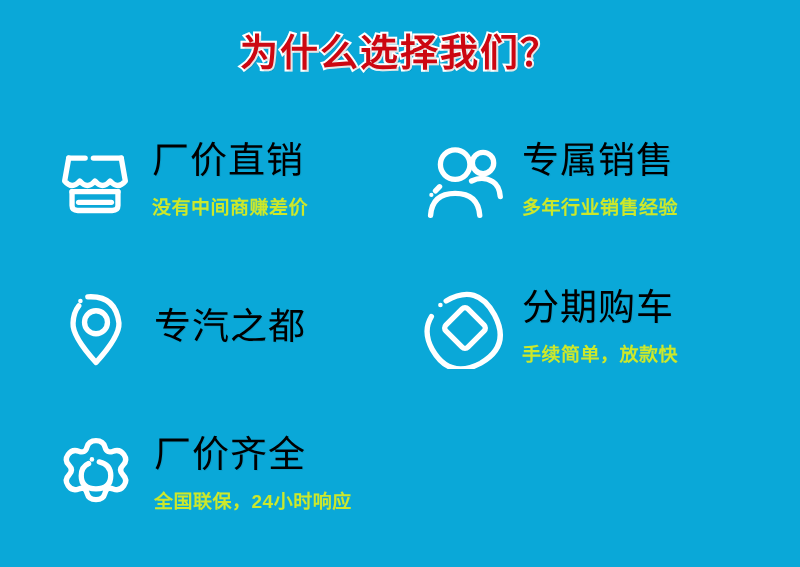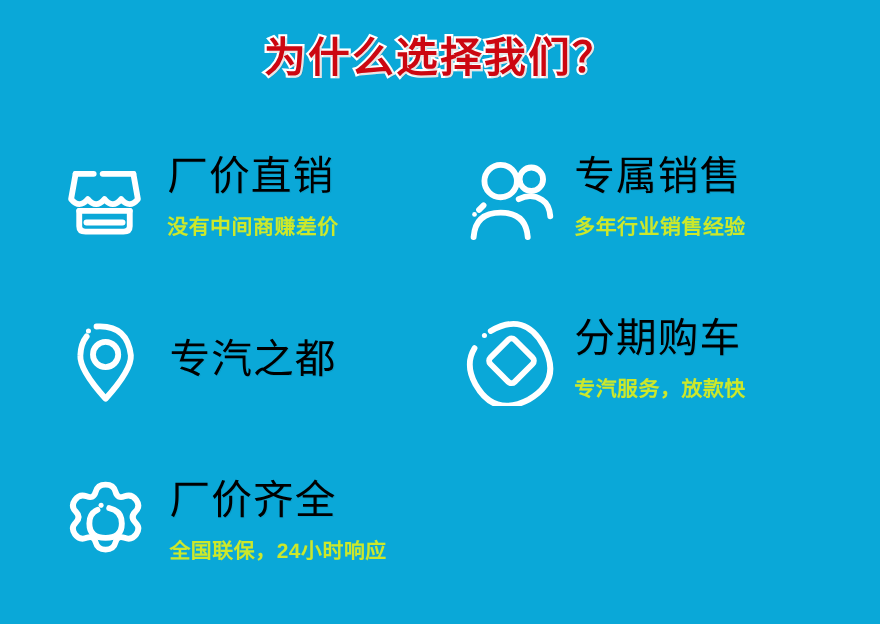--- a/index.html
+++ b/index.html
@@ -160,21 +160,21 @@
     <div class="cell left">
       <div class="icon-wrap">
         <svg viewBox="0 0 100 100" fill="none" stroke="#ffffff" stroke-width="6.5" stroke-linecap="round" stroke-linejoin="round">
           <path d="M27 17 q38 -22 59 17 q20 38 -17 59 q-38 20 -59 -17 q-12 -22 -1 -40"></path>
           <circle cx="20" cy="22" r="2.8" fill="#ffffff" stroke="none"></circle>
           <rect x="31" y="31" width="38" height="38" rx="5" transform="rotate(45 50 50)"></rect>
         </svg>
       </div>
       <div class="txt">
         <div class="t-main">分期购车</div>
-        <div class="t-sub">专汽服务，放款快</div>
+        <div class="t-sub">手续简单，放款快</div>
       </div>
     </div>
 
     <div class="cell right">
       <div class="icon-wrap">
         <svg viewBox="0 0 100 100" fill="none" stroke="#ffffff" stroke-width="6.5" stroke-linecap="round" stroke-linejoin="round">
           <path d="M50 8
                    q9 0 11 8 q2 8 10 5 q8 -3 13 4 q5 7 -1 13 q-6 6 0 12 q6 6 1 13 q-5 7 -13 4 q-8 -3 -10 5
                    q-2 8 -11 8 q-9 0 -11 -8 q-2 -8 -10 -5 q-8 3 -13 -4 q-5 -7 1 -13 q6 -6 0 -12
                    q-6 -6 -1 -13 q5 -7 13 -4 q8 3 10 -5 q2 -8 11 -8 z"></path>

